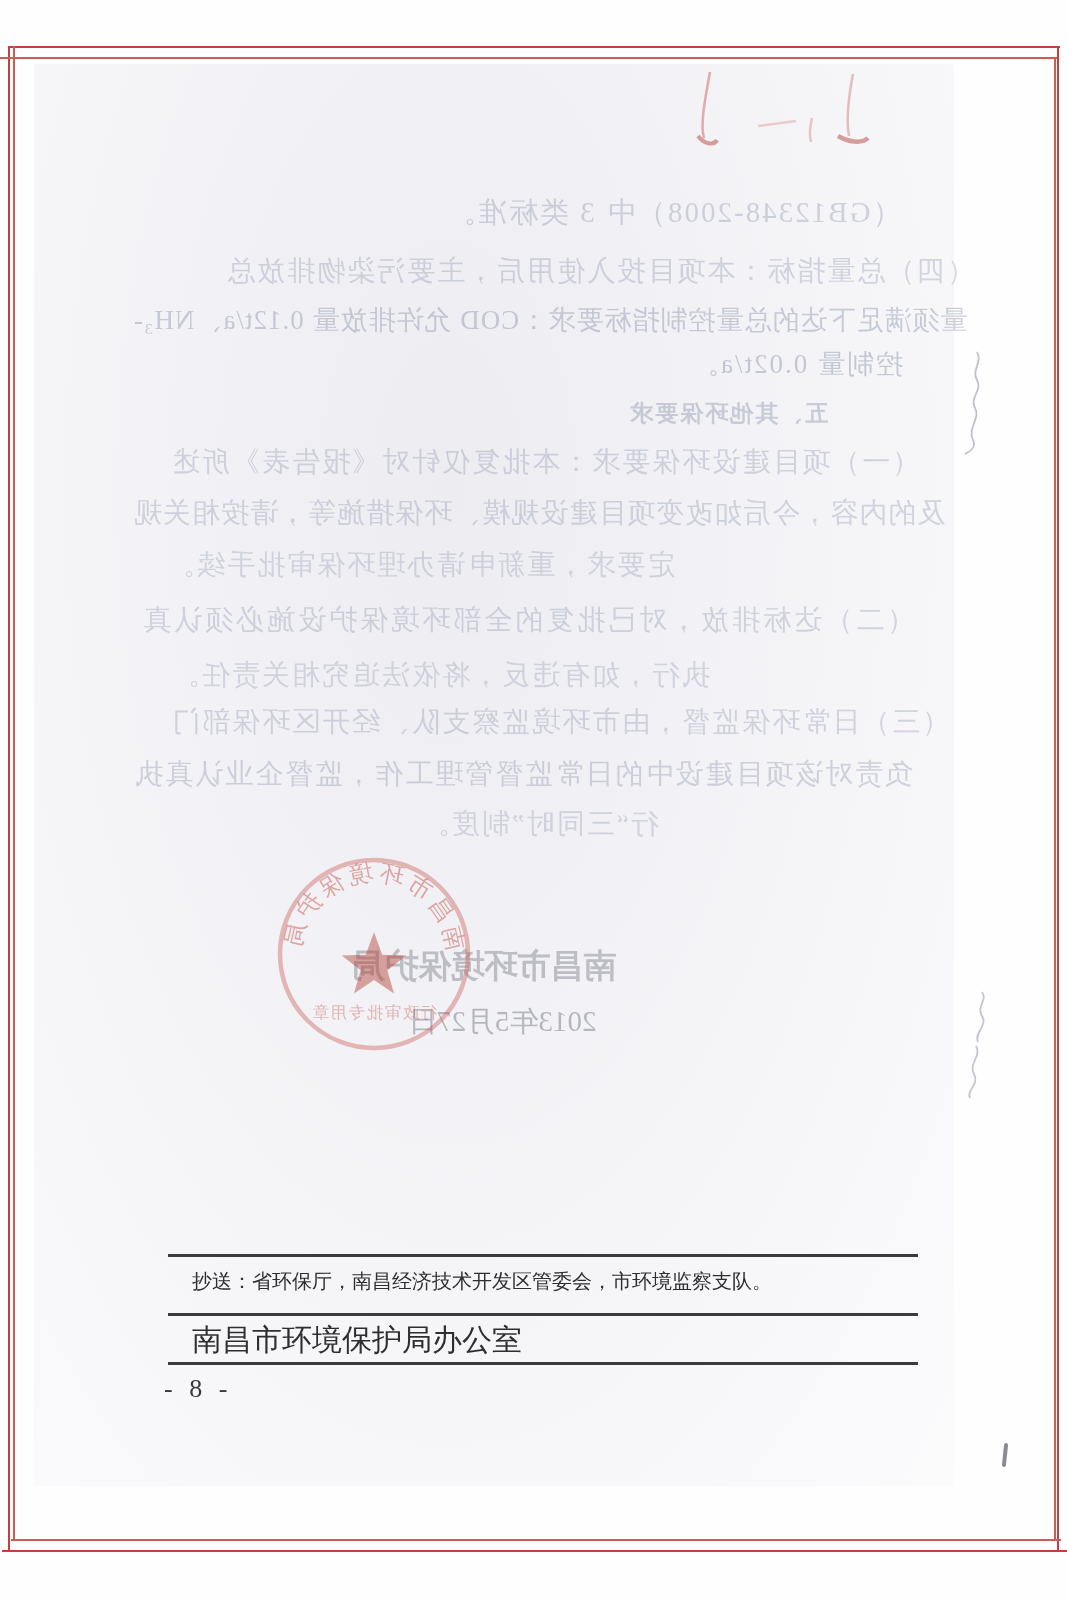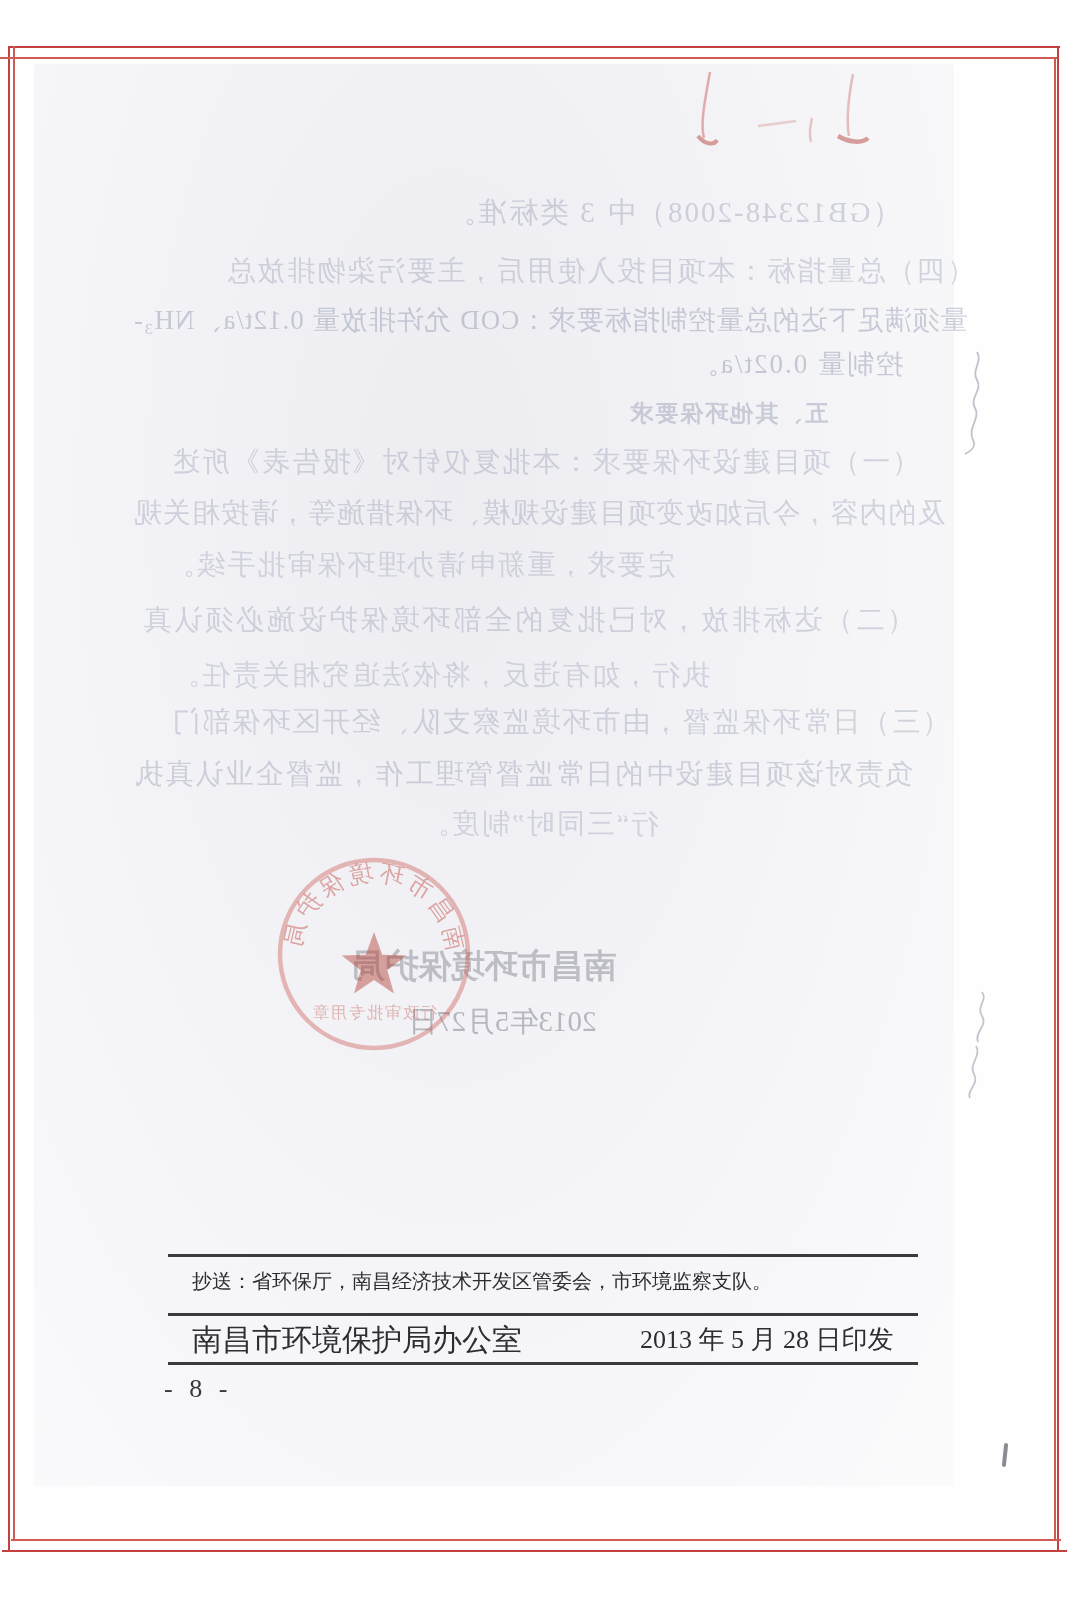--- a/index.html
+++ b/index.html
@@ -108,16 +108,15 @@
   </svg>
 
   <div class="penmark"></div>
 
   <div class="fline" style="top:1254px;"></div>
   <div class="fline" style="top:1313px;"></div>
   <div class="fline" style="top:1362px;"></div>
 
   <div class="ftext" style="left:192px;top:1268px;font-size:20px;">抄送：省环保厅，南昌经济技术开发区管委会，市环境监察支队。</div>
   <div class="ftext" style="left:192px;top:1320px;font-size:30px;">南昌市环境保护局办公室</div>
-  <div class="ftext" style="left:640px;top:1322px;font-size:26px;">2013 年 5 月 28 日印发</div>
   <div class="pagenum" style="left:164px;top:1374px;font-size:26px;">- 8 -</div>
 
 </div>
 
 </body></html>

